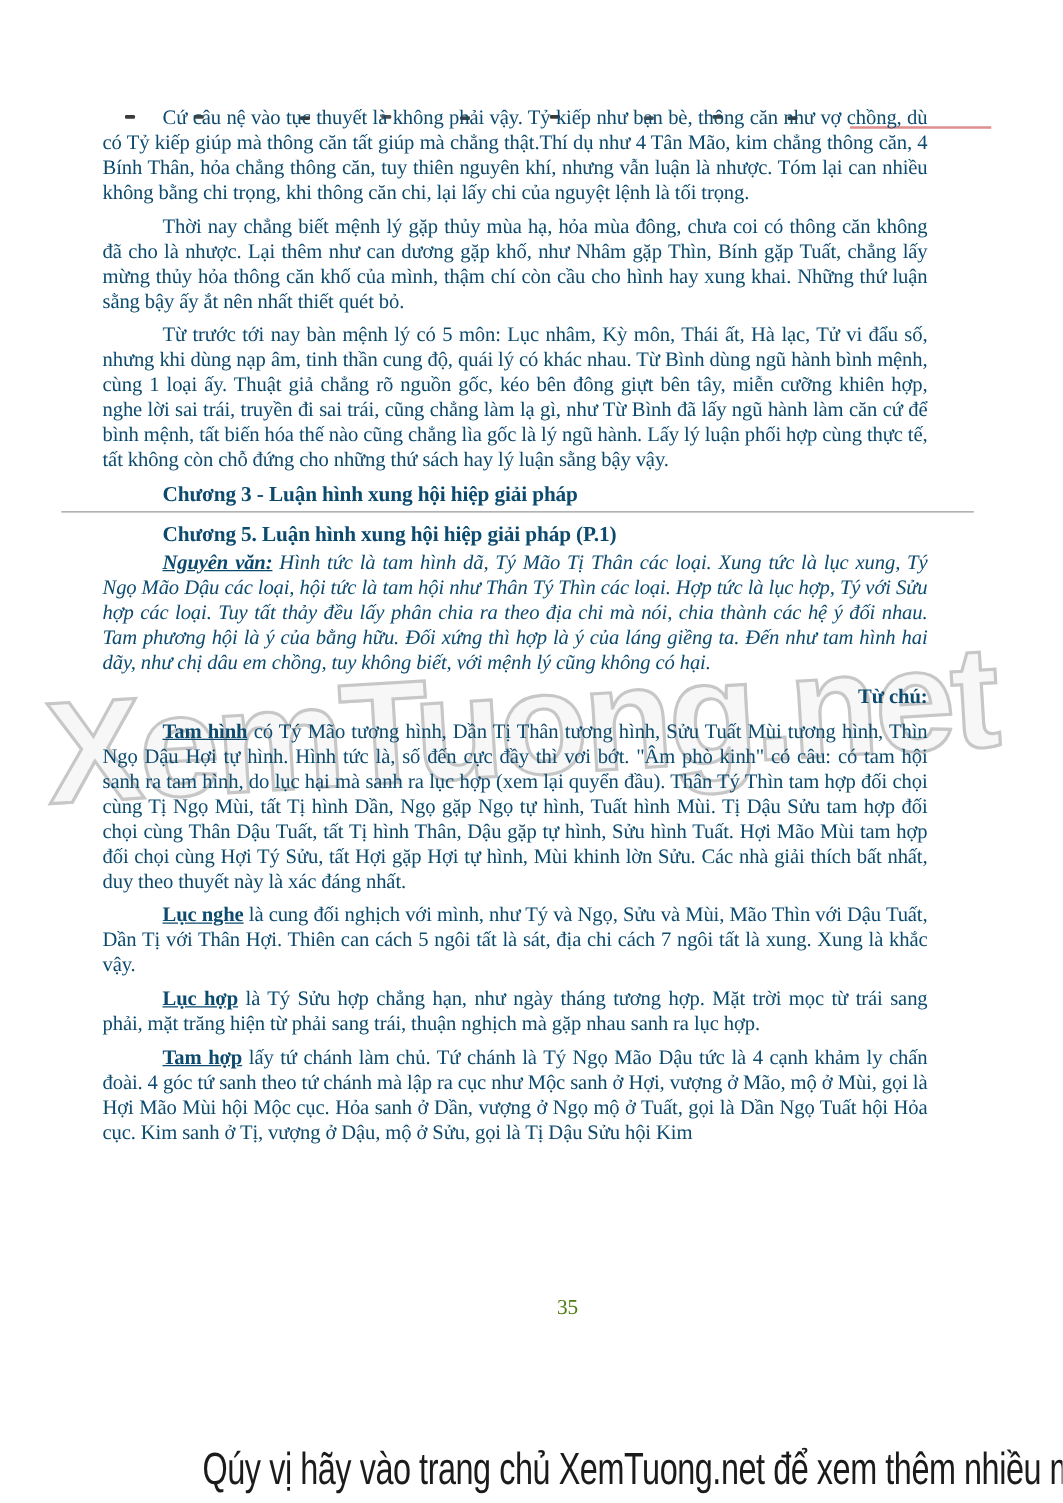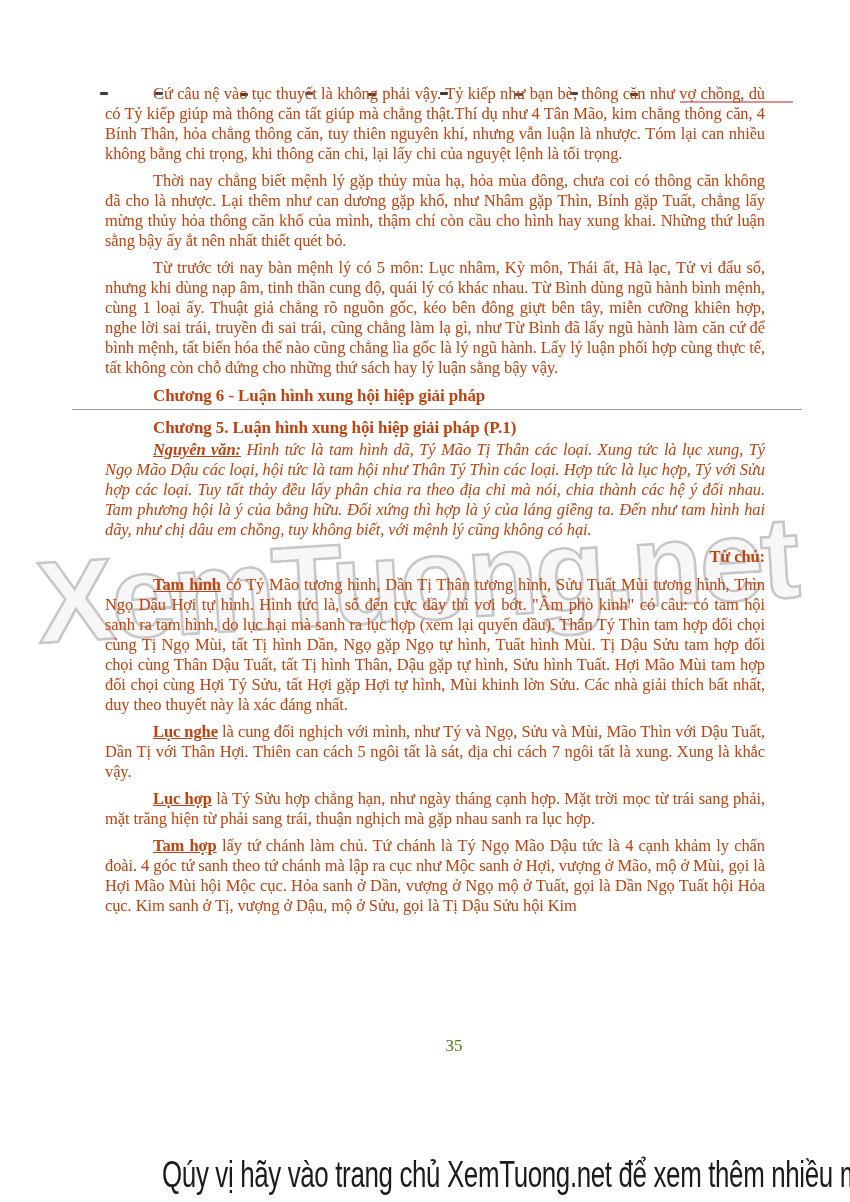--- a/index.html
+++ b/index.html
@@ -15,22 +15,22 @@
     font-family:"Liberation Sans", sans-serif;font-weight:bold;
     font-size:116px;letter-spacing:-3px;white-space:nowrap;
     color:#f7f7f7;
     -webkit-text-stroke:2.5px #c7c7c7;
     text-shadow:1px 1px 0 #dcdcdc;
     transform:rotate(-3.5deg);
     user-select:none;
   }
 
   .content{
-    position:absolute;left:105px;top:84px;width:660px;z-index:1;
-    color:#c2410c;font-size:16.5px;line-height:20px;text-align:justify;
+    position:absolute;left:82px;top:84px;width:660px;z-index:1;
+    color:#0c4a6e;font-size:16.5px;line-height:20px;text-align:justify;
     letter-spacing:-0.1px;
   }
   .content p{margin:0 0 7px 0;text-indent:48px;}
   .heading{font-weight:bold;font-size:17px;text-indent:48px;margin:8px 0 2px 0;text-align:left;}
   .rule{border:none;border-top:1.5px solid #9a9a9a;margin:3px 0 8px -33px;width:730px;height:0;}
   .nv{font-style:italic;}
   .nv .lead{font-weight:bold;}
   .lead{font-weight:bold;text-decoration:underline;}
   .tu-chu{font-weight:bold;text-indent:48px;margin:2px 0 8px 0;text-align:right;}
 
@@ -75,33 +75,33 @@
   <div class="red-line"></div>
 
   <div class="content">
 
     <p>Cứ câu nệ vào tục thuyết là không phải vậy. Tỷ kiếp như bạn bè, thông căn như vợ chồng, dù có Tỷ kiếp giúp mà thông căn tất giúp mà chẳng thật.Thí dụ như 4 Tân Mão, kim chẳng thông căn, 4 Bính Thân, hỏa chẳng thông căn, tuy thiên nguyên khí, nhưng vẫn luận là nhược. Tóm lại can nhiều không bằng chi trọng, khi thông căn chi, lại lấy chi của nguyệt lệnh là tối trọng.</p>
 
     <p>Thời nay chẳng biết mệnh lý gặp thủy mùa hạ, hỏa mùa đông, chưa coi có thông căn không đã cho là nhược. Lại thêm như can dương gặp khố, như Nhâm gặp Thìn, Bính gặp Tuất, chẳng lấy mừng thủy hỏa thông căn khố của mình, thậm chí còn cầu cho hình hay xung khai. Những thứ luận sằng bậy ấy ắt nên nhất thiết quét bỏ.</p>
 
     <p>Từ trước tới nay bàn mệnh lý có 5 môn: Lục nhâm, Kỳ môn, Thái ất, Hà lạc, Tử vi đẩu số, nhưng khi dùng nạp âm, tinh thần cung độ, quái lý có khác nhau. Từ Bình dùng ngũ hành bình mệnh, cùng 1 loại ấy. Thuật giả chẳng rõ nguồn gốc, kéo bên đông giựt bên tây, miễn cưỡng khiên hợp, nghe lời sai trái, truyền đi sai trái, cũng chẳng làm lạ gì, như Từ Bình đã lấy ngũ hành làm căn cứ để bình mệnh, tất biến hóa thế nào cũng chẳng lìa gốc là lý ngũ hành. Lấy lý luận phối hợp cùng thực tế, tất không còn chỗ đứng cho những thứ sách hay lý luận sằng bậy vậy.</p>
 
-    <div class="heading">Chương 6 - Luận hình xung hội hiệp giải pháp</div>
+    <div class="heading">Chương 3 - Luận hình xung hội hiệp giải pháp</div>
     <hr class="rule">
     <div class="heading">Chương 5. Luận hình xung hội hiệp giải pháp (P.1)</div>
 
     <p class="nv"><span class="lead">Nguyên văn:</span><span> Hình tức là tam hình dã, Tý Mão Tị Thân các loại. Xung tức là lục xung, Tý Ngọ Mão Dậu các loại, hội tức là tam hội như Thân Tý Thìn các loại. Hợp tức là lục hợp, Tý với Sửu hợp các loại. Tuy tất thảy đều lấy phân chia ra theo địa chi mà nói, chia thành các hệ ý đối nhau. Tam phương hội là ý của bằng hữu. Đối xứng thì hợp là ý của láng giềng ta. Đến như tam hình hai dãy, như chị dâu em chồng, tuy không biết, với mệnh lý cũng không có hại.</span></p>
 
     <div class="tu-chu">Từ chú:</div>
 
     <p><span class="lead">Tam hình</span><span> có Tý Mão tương hình, Dần Tị Thân tương hình, Sửu Tuất Mùi tương hình, Thìn Ngọ Dậu Hợi tự hình. Hình tức là, số đến cực đầy thì vơi bớt. "Âm phò kinh" có câu: có tam hội sanh ra tam hình, do lục hại mà sanh ra lục hợp (xem lại quyển đầu). Thân Tý Thìn tam hợp đối chọi cùng Tị Ngọ Mùi, tất Tị hình Dần, Ngọ gặp Ngọ tự hình, Tuất hình Mùi. Tị Dậu Sửu tam hợp đối chọi cùng Thân Dậu Tuất, tất Tị hình Thân, Dậu gặp tự hình, Sửu hình Tuất. Hợi Mão Mùi tam hợp đối chọi cùng Hợi Tý Sửu, tất Hợi gặp Hợi tự hình, Mùi khinh lờn Sửu. Các nhà giải thích bất nhất, duy theo thuyết này là xác đáng nhất.</span></p>
 
     <p><span class="lead">Lục nghe</span><span> là cung đối nghịch với mình, như Tý và Ngọ, Sửu và Mùi, Mão Thìn với Dậu Tuất, Dần Tị với Thân Hợi. Thiên can cách 5 ngôi tất là sát, địa chi cách 7 ngôi tất là xung. Xung là khắc vậy.</span></p>
 
-    <p><span class="lead">Lục hợp</span><span> là Tý Sửu hợp chẳng hạn, như ngày tháng cạnh hợp. Mặt trời mọc từ trái sang phải, mặt trăng hiện từ phải sang trái, thuận nghịch mà gặp nhau sanh ra lục hợp.</span></p>
+    <p><span class="lead">Lục hợp</span><span> là Tý Sửu hợp chẳng hạn, như ngày tháng tương hợp. Mặt trời mọc từ trái sang phải, mặt trăng hiện từ phải sang trái, thuận nghịch mà gặp nhau sanh ra lục hợp.</span></p>
 
     <p><span class="lead">Tam hợp</span><span> lấy tứ chánh làm chủ. Tứ chánh là Tý Ngọ Mão Dậu tức là 4 cạnh khảm ly chấn đoài. 4 góc tứ sanh theo tứ chánh mà lập ra cục như Mộc sanh ở Hợi, vượng ở Mão, mộ ở Mùi, gọi là Hợi Mão Mùi hội Mộc cục. Hỏa sanh ở Dần, vượng ở Ngọ mộ ở Tuất, gọi là Dần Ngọ Tuất hội Hỏa cục. Kim sanh ở Tị, vượng ở Dậu, mộ ở Sửu, gọi là Tị Dậu Sửu hội Kim</span></p>
 
   </div>
 
   <div class="page-num">35</div>
 
   <div class="footer">
     <span>Qúy vị hãy vào trang chủ XemTuong.net để xem thêm nhiều mục hay khác</span>
   </div>

